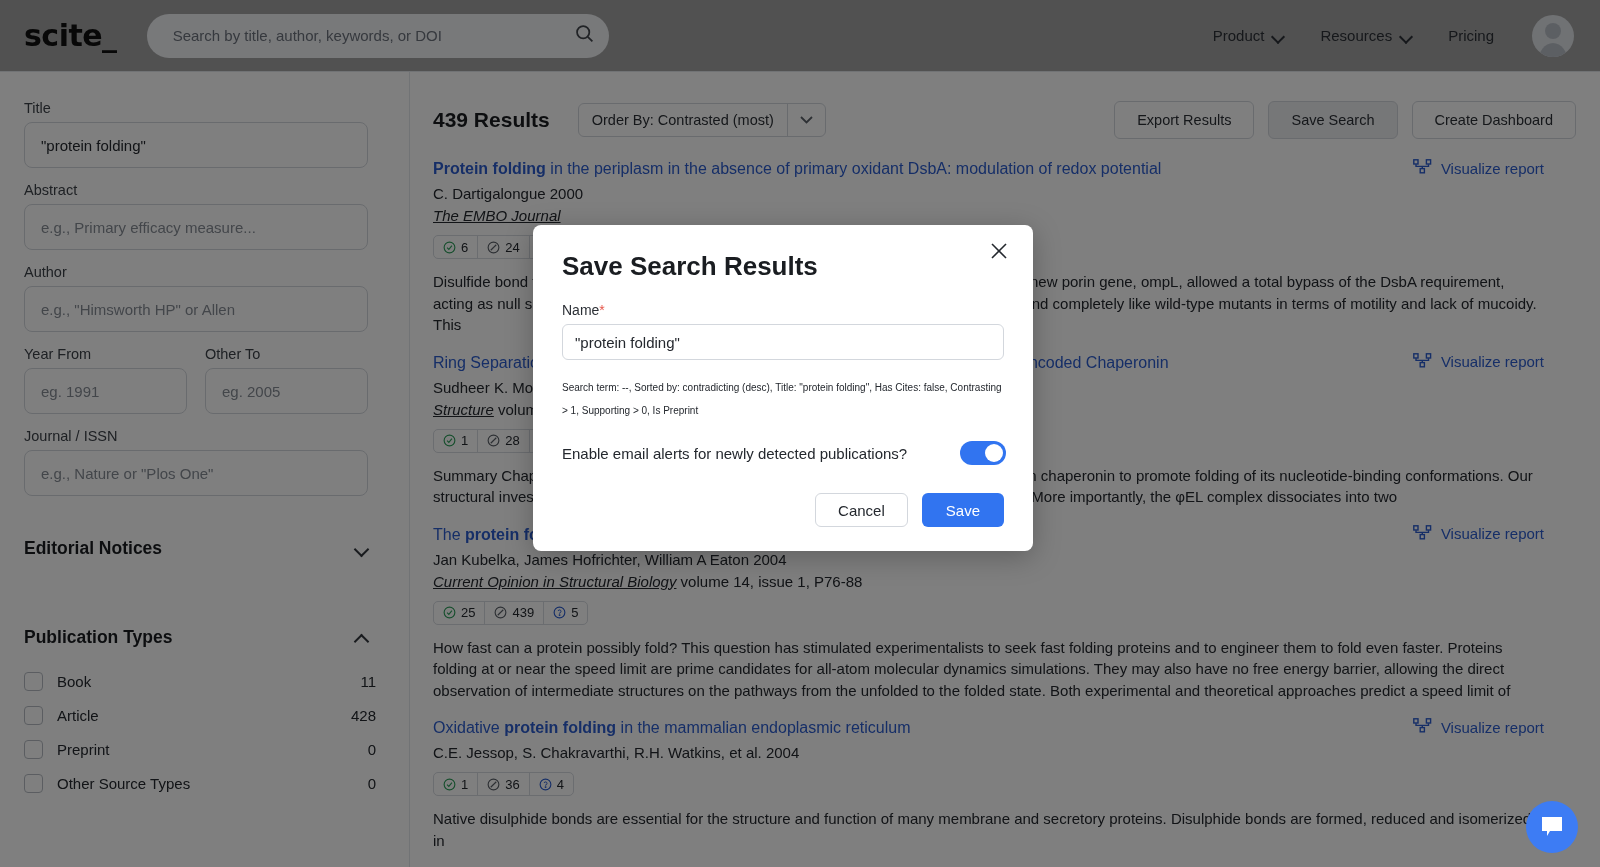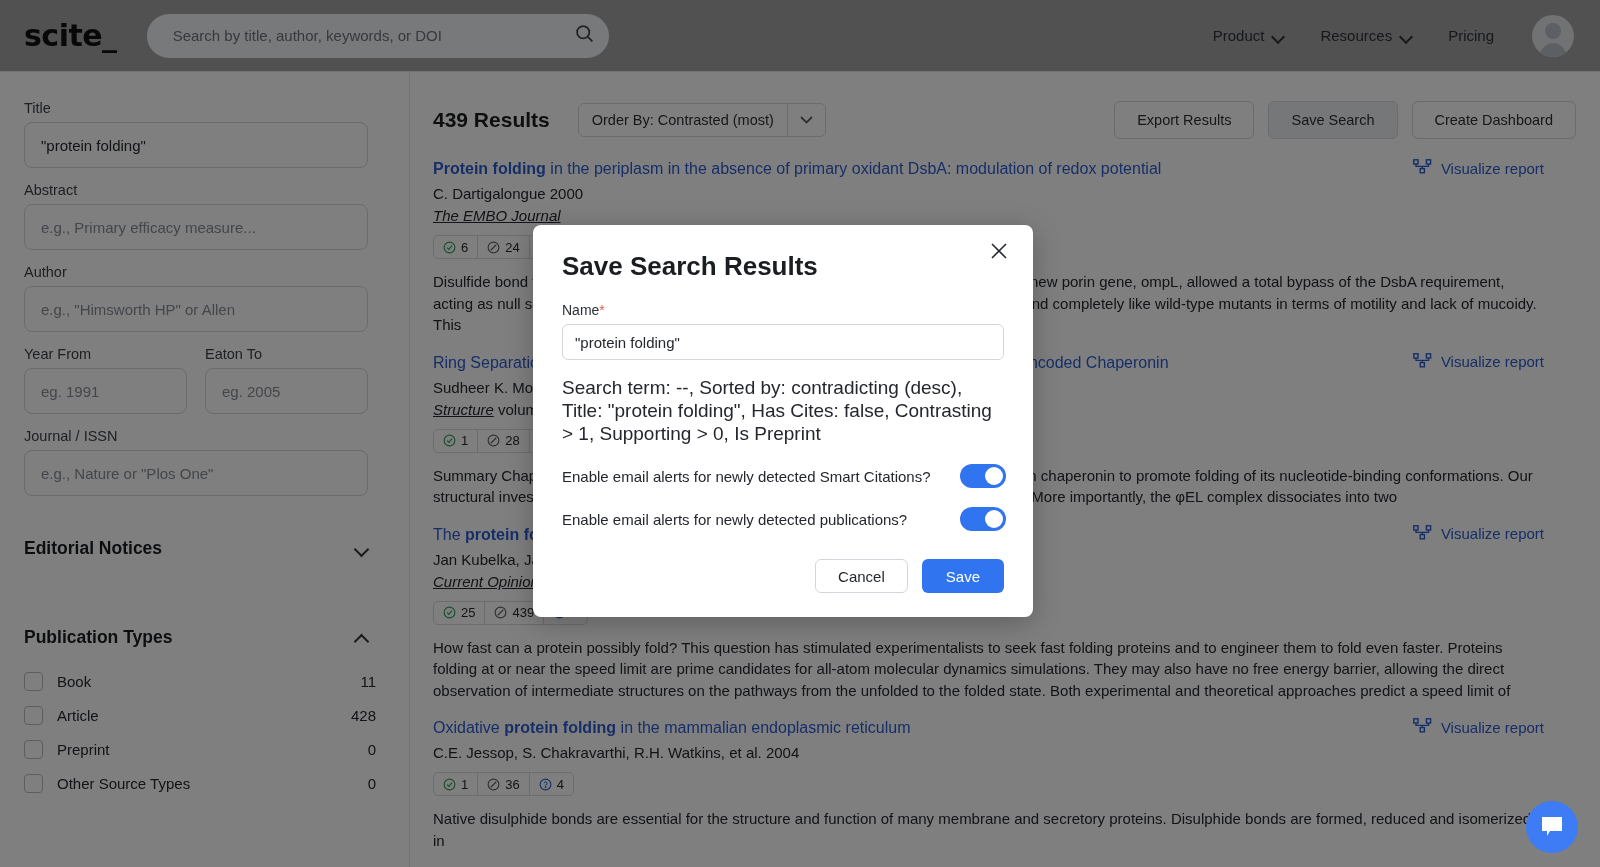--- a/index.html
+++ b/index.html
@@ -171,21 +171,21 @@
     position: absolute; right: 20px; top: 16px; width: 24px; height: 24px;
     cursor: pointer; color: #24282e;
   }
   .modal-label { font-size: 14px; color: #2c3036; margin-top: 20px; margin-bottom: 6px; }
   .req { color: #e6564a; }
   .modal-input {
     width: 442px; height: 36px; border: 1px solid #d3d7dd; border-radius: 6px;
     padding: 0 12px; font-size: 15px; color: #24282e; outline: none;
     font-family: "Liberation Sans", sans-serif;
   }
-  .modal-desc { font-size: 19px; color: #24282e; line-height: 23px; margin-top: 16px; width: 444px; }
+  .modal-desc { font-size: 10px; color: #24282e; line-height: 23px; margin-top: 16px; width: 444px; }
   .toggle-row {
     display: flex; align-items: center; margin-top: 19px; width: 444px;
   }
   .toggle-label { font-size: 15px; color: #24282e; }
   .toggle {
     margin-left: auto; width: 46px; height: 24px; border-radius: 12px;
     background: #3174f0; position: relative; cursor: pointer; flex: none;
   }
   .toggle::after {
     content:''; position: absolute; right: 3px; top: 3px;
@@ -258,21 +258,21 @@
       <div class="field-label">Author</div>
       <input class="field-input" placeholder="e.g., &quot;Himsworth HP&quot; or Allen" style="">
     </div>
 
     <div class="year-row">
       <div class="year-col">
         <div class="field-label">Year From</div>
         <input class="field-input" placeholder="eg. 1991" style="">
       </div>
       <div class="year-col">
-        <div class="field-label">Eaton To</div>
+        <div class="field-label">Other To</div>
         <input class="field-input" placeholder="eg. 2005" style="">
       </div>
     </div>
 
     <div>
       <div class="field-label">Journal / ISSN</div>
       <input class="field-input" placeholder="e.g., Nature or &quot;Plos One&quot;" style="">
     </div>
 
     <div class="sb-section" style="margin-top:12px;">
@@ -547,24 +547,20 @@
       <svg width="20" height="20" viewBox="0 0 20 20" fill="none" stroke="#24282e" stroke-width="1.6">
         <line x1="3" y1="3" x2="17" y2="17"></line>
           <line x1="17" y1="3" x2="3" y2="17"></line>
       </svg>
     </div>
     <div class="modal-label"><span>Name</span><span class="req">*</span></div>
     <input class="modal-input" value="&quot;protein folding&quot;" style="">
     <div class="modal-desc">Search term: --, Sorted by: contradicting (desc), Title: "protein folding", Has Cites: false, Contrasting &gt; 1, Supporting &gt; 0, Is Preprint</div>
 
     <div class="toggle-row">
-      <span class="toggle-label">Enable email alerts for newly detected Smart Citations?</span>
-      <span class="toggle"></span>
-    </div>
-    <div class="toggle-row">
       <span class="toggle-label">Enable email alerts for newly detected publications?</span>
       <span class="toggle"></span>
     </div>
 
     <div class="modal-actions">
       <button class="btn-cancel">Cancel</button>
       <button class="btn-save">Save</button>
     </div>
   </div>
 

